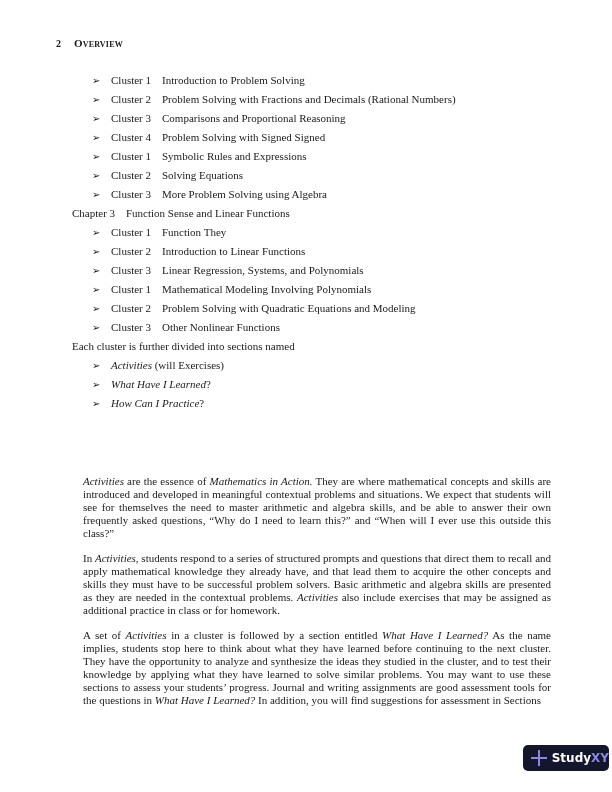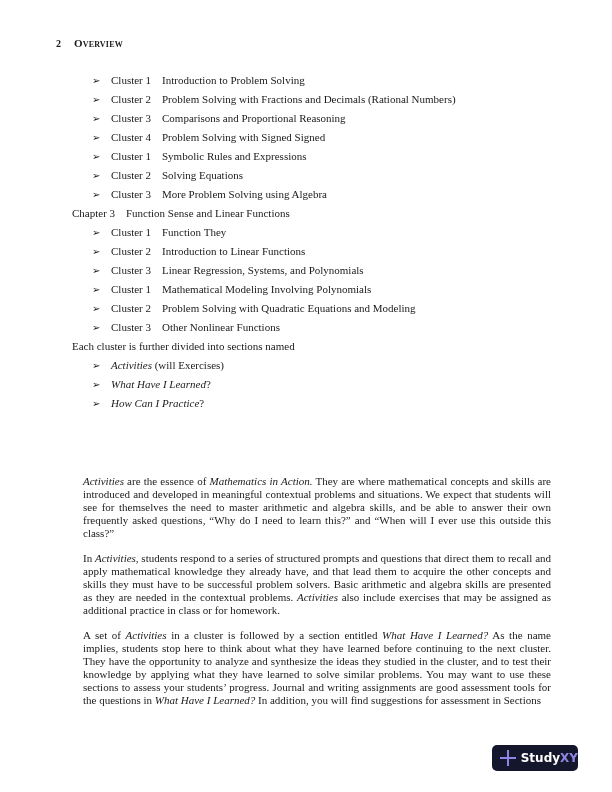--- a/index.html
+++ b/index.html
@@ -11,21 +11,21 @@
   .outline { position: absolute; left: 72px; top: 71px; width: 470px; font-size: 11px; line-height: 19px; }
   .chapter { white-space: nowrap; }
   .chapter .clabel { display: inline-block; width: 54px; }
   .item { position: relative; padding-left: 39px; white-space: nowrap; }
   .item .bullet { position: absolute; left: 20px; font-size: 10px; font-family: "DejaVu Sans", sans-serif; top: 0; }
   .item .clu { display: inline-block; width: 51px; }
   .intro { white-space: nowrap; }
   .body { position: absolute; left: 72px; top: 475px; width: 468px; font-size: 11px; line-height: 13px; text-align: justify; margin-left: 11px; }
   .body p { margin: 0 0 12px 0; }
   em { }
-  .badge { position: absolute; left: 492px; top: 745px; width: 86px; height: 26px; background: #14162b;
+  .badge { position: absolute; left: 523px; top: 745px; width: 86px; height: 26px; background: #14162b;
            border-radius: 5px; display: flex; align-items: center; }
   .badge .plus { position: relative; width: 16px; height: 16px; margin-left: 8px; margin-right: 6px; }
   .badge .plus::before, .badge .plus::after { content: ""; position: absolute; background: #8b86e8; }
   .badge .plus::before { left: 7px; top: 0; width: 2px; height: 16px; }
   .badge .plus::after { top: 7px; left: 0; width: 16px; height: 2px; }
   .badge .brand { font-family: "DejaVu Sans", sans-serif; font-weight: bold; font-size: 12px; color: #ffffff; }
   .badge .brand .xy { color: #8b86e8; }
 </style>
 </head>
 <body>

